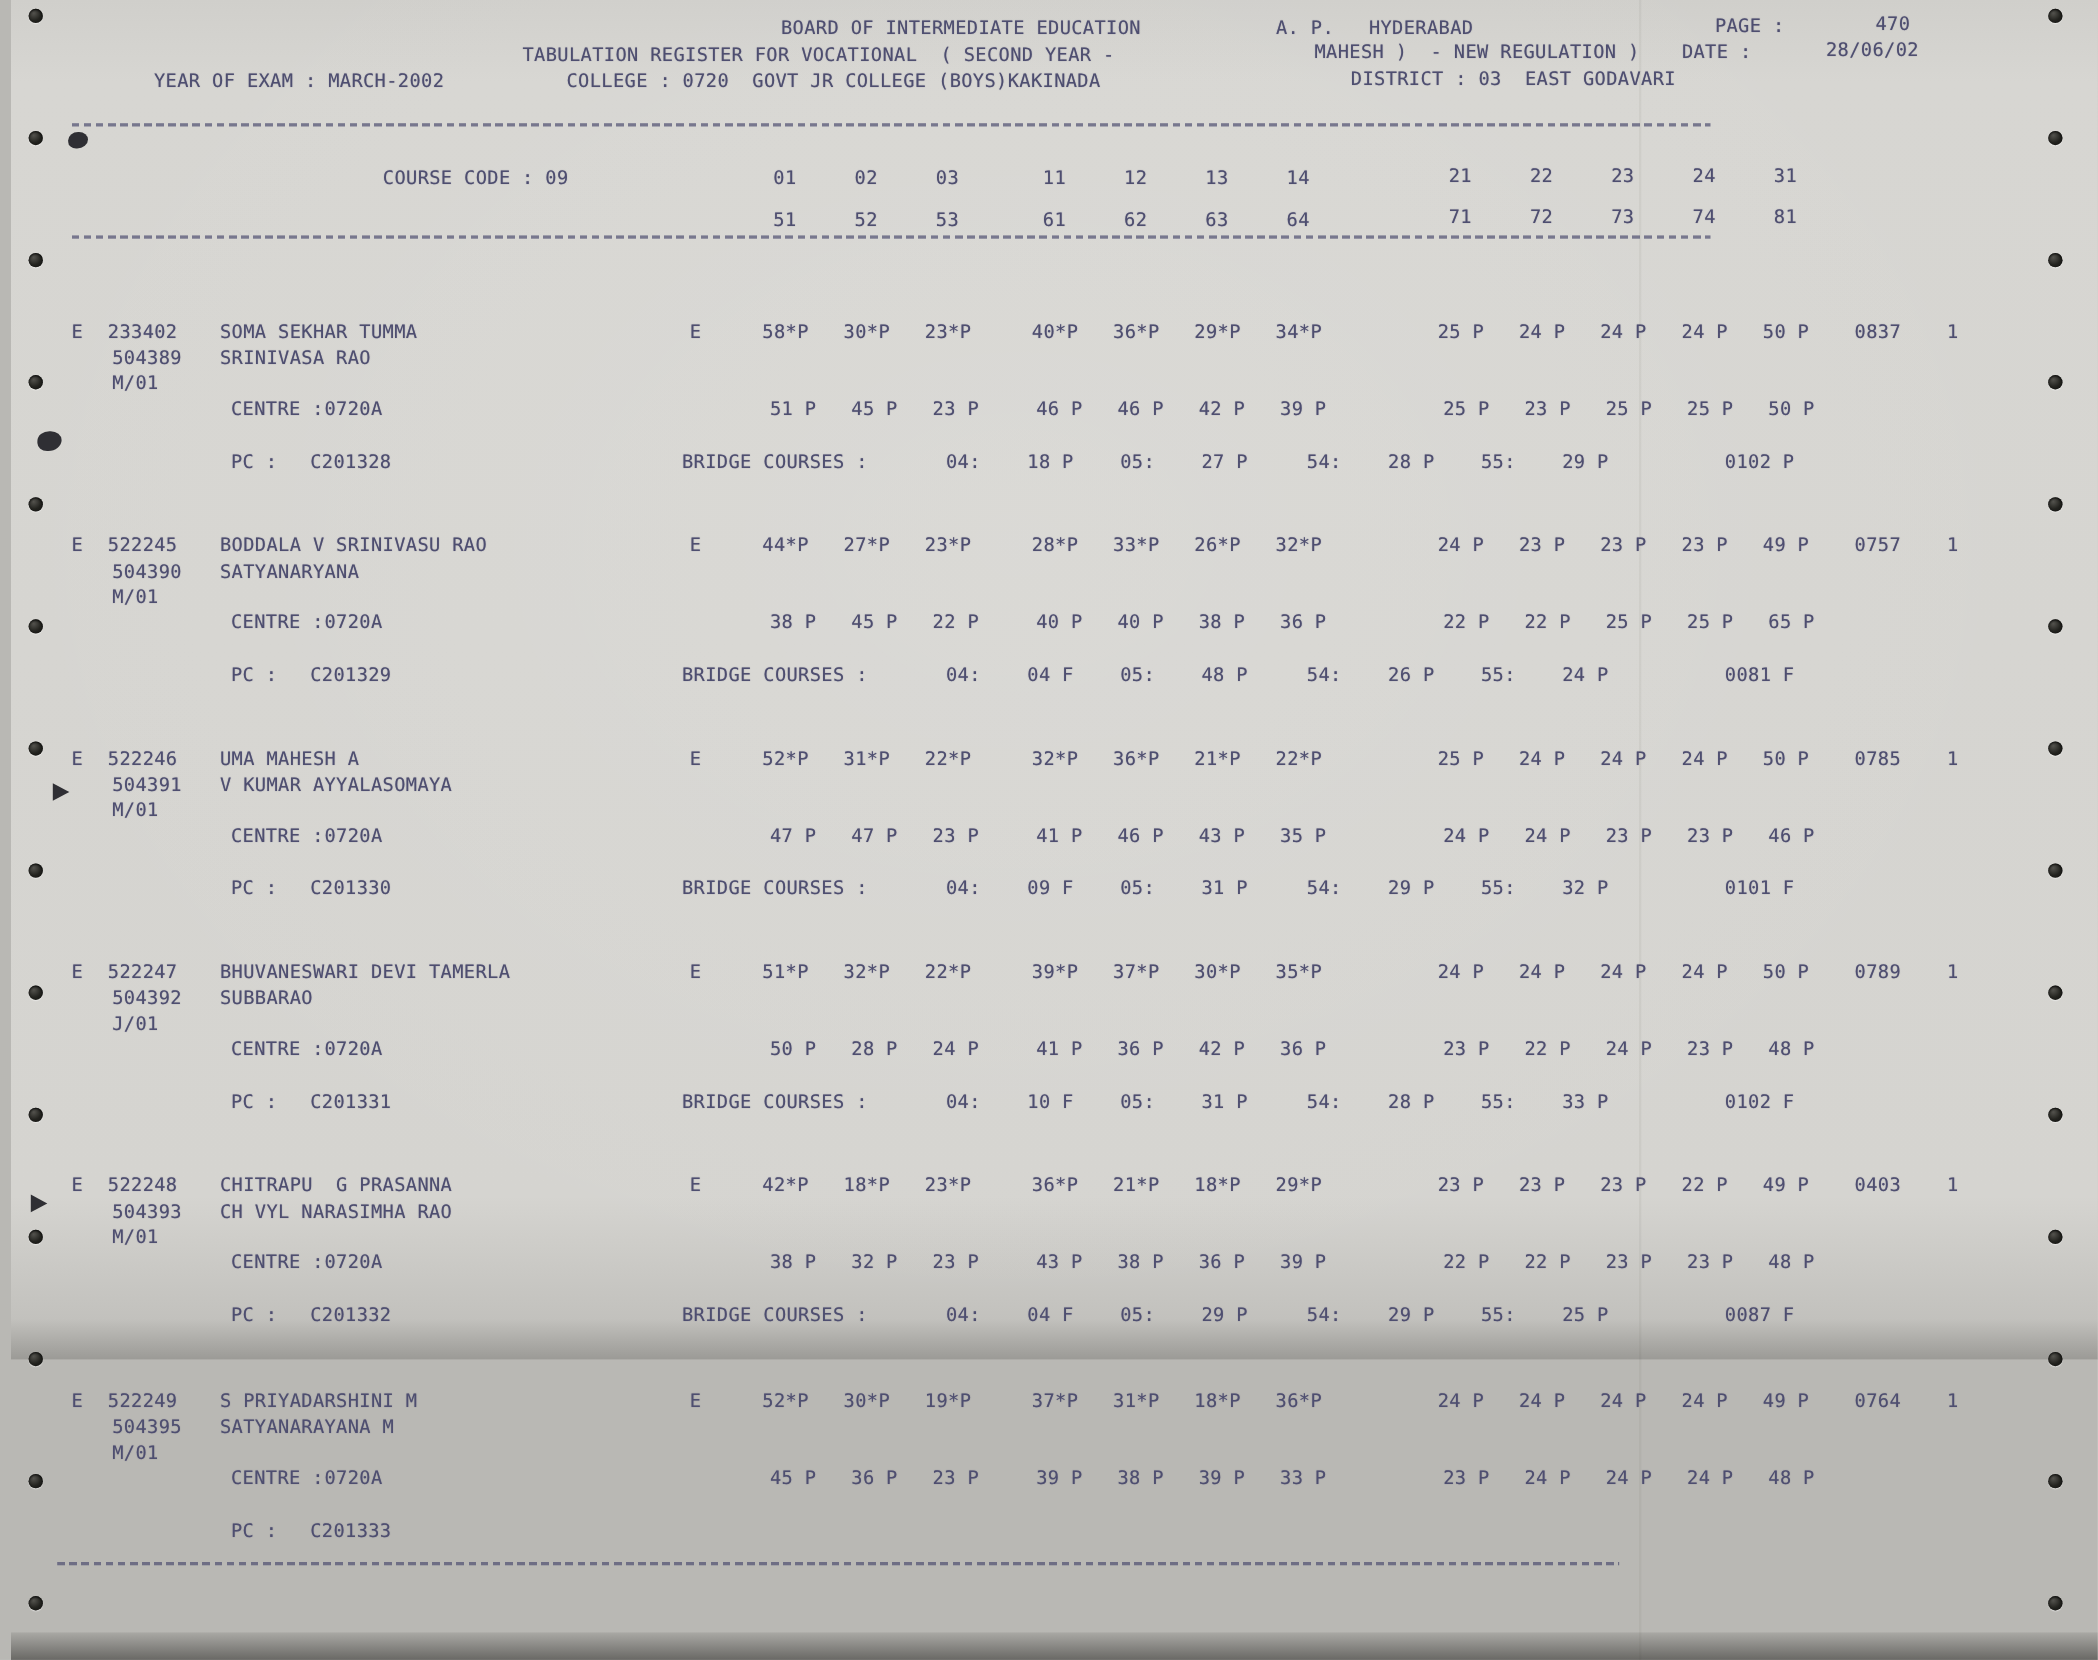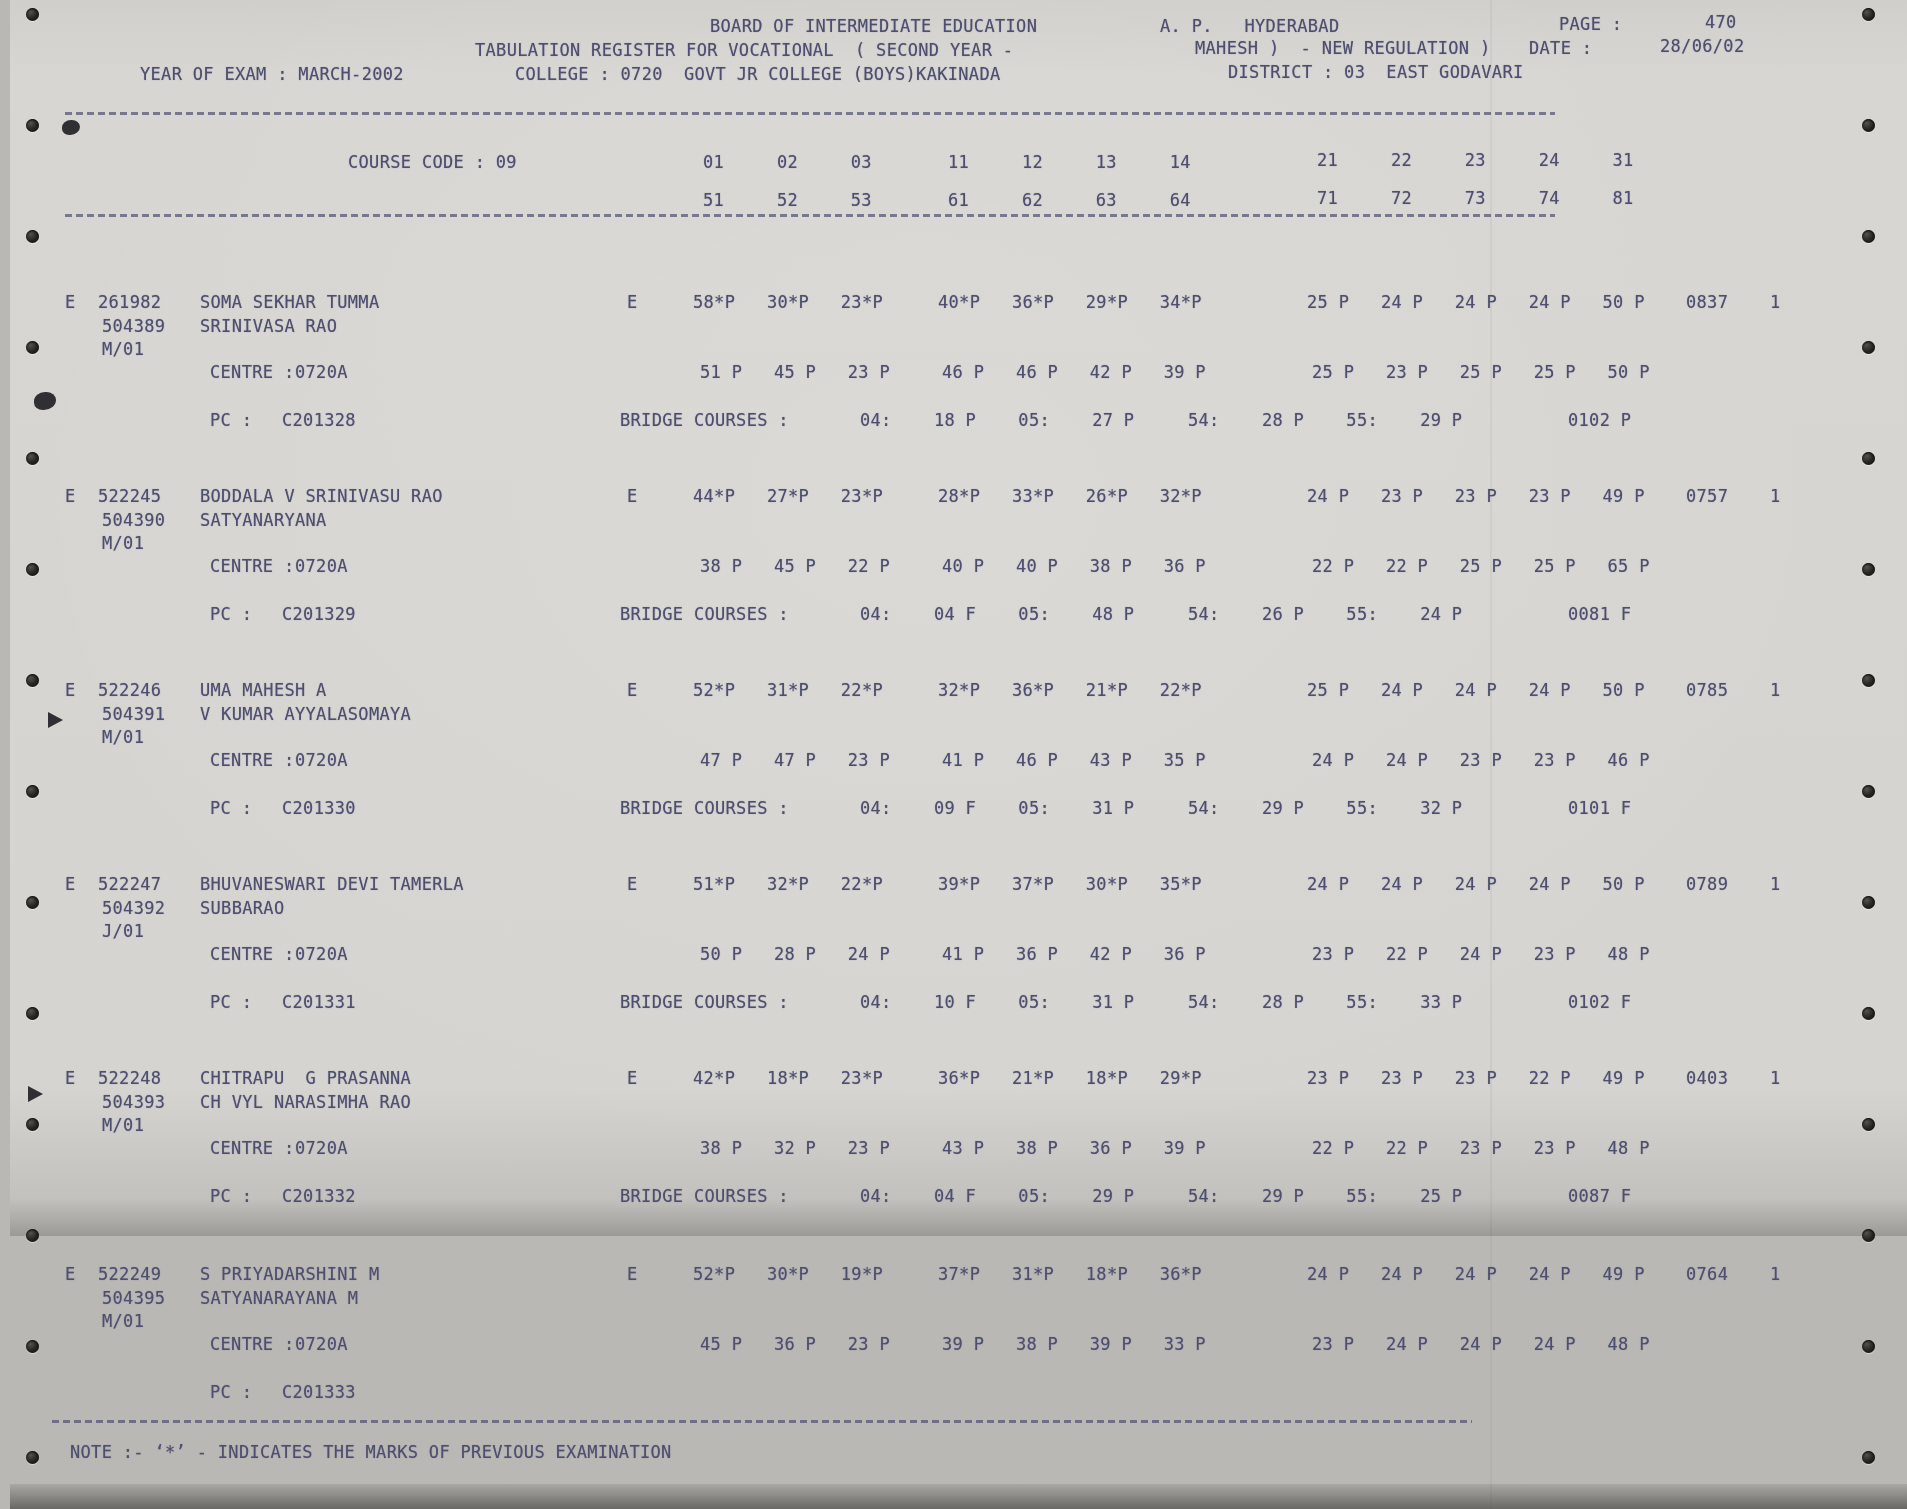--- a/index.html
+++ b/index.html
@@ -82,21 +82,21 @@
   <span class="ln" style="left:1307px;top:150px">21     22     23     24     31</span>
   <span class="ln" style="left:693px;top:190px">51     52     53</span>
   <span class="ln" style="left:938px;top:190px">61     62     63     64</span>
   <span class="ln" style="left:1307px;top:188px">71     72     73     74     81</span>
 
   <div class="sep" style="left:55px;top:214px;width:1490px"></div>
 
   <div id="records">
       <section class="record" style="top: 292px;">
     <span class="ln flag rt0">E</span>
-    <span class="ln reg rt0">261982</span>
+    <span class="ln reg rt0">233402</span>
     <span class="ln name rt0">SOMA SEKHAR TUMMA</span>
     <span class="ln med rt0">E</span>
     <span class="ln g1 rt0">58*P   30*P   23*P</span>
     <span class="ln g2 rt0">40*P   36*P   29*P   34*P</span>
     <span class="ln g3 rt0">25 P   24 P   24 P   24 P   50 P</span>
     <span class="ln tot rt0">0837</span>
     <span class="ln att rt0">1</span>
 
     <span class="ln alt rt1">504389</span>
     <span class="ln parent rt1">SRINIVASA RAO</span>
@@ -258,21 +258,20 @@
     <span class="ln pc-v rt4">C201333</span>
     <span class="ln br-l rt4"></span>
     <span class="ln br-a rt4"></span>
     <span class="ln br-b rt4"></span>
     <span class="ln br-t rt4"></span>
   </section>
     </div>
 
   <div class="sep" style="left:42px;top:1420px;width:1420px"></div>
 
-  <span class="ln" style="left:60px;top:1442px">NOTE :- ‘*’ - INDICATES THE MARKS OF PREVIOUS EXAMINATION</span>
 
   <div id="crease"></div>
   <div id="bottom-band"></div>
 <div class="hole" style="left: 16px; top: 8px;"></div>
     <div class="hole" style="left: 1852px; top: 8px;"></div>
     <div class="hole" style="left: 16px; top: 119px;"></div>
     <div class="hole" style="left: 1852px; top: 119px;"></div>
     <div class="hole" style="left: 16px; top: 230px;"></div>
     <div class="hole" style="left: 1852px; top: 230px;"></div>
     <div class="hole" style="left: 16px; top: 341px;"></div>

